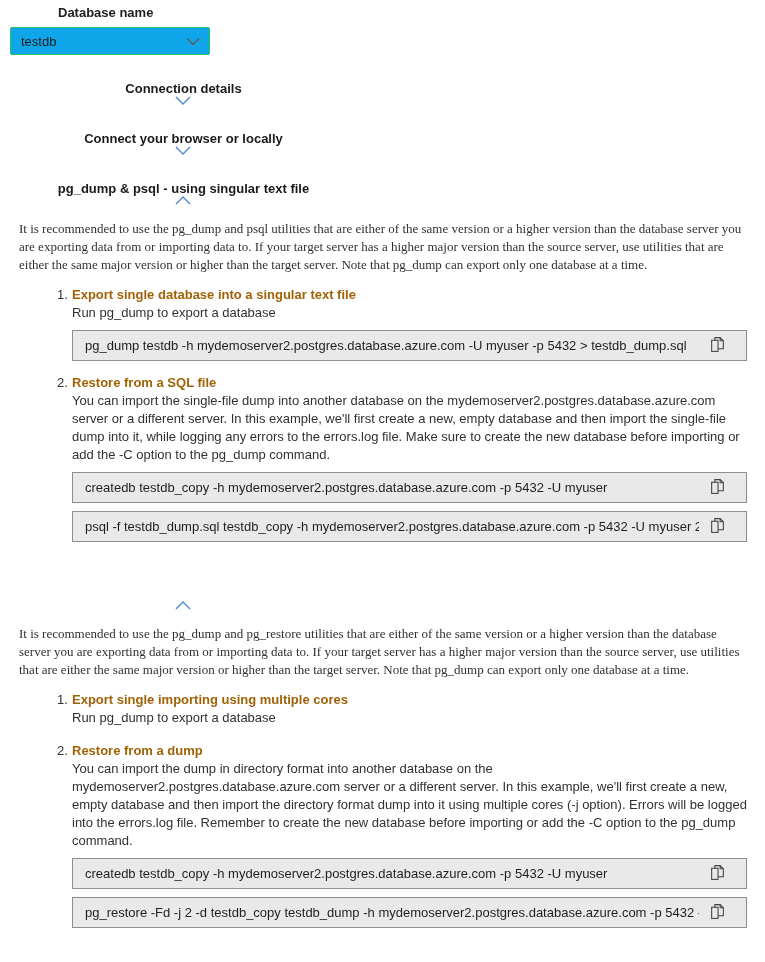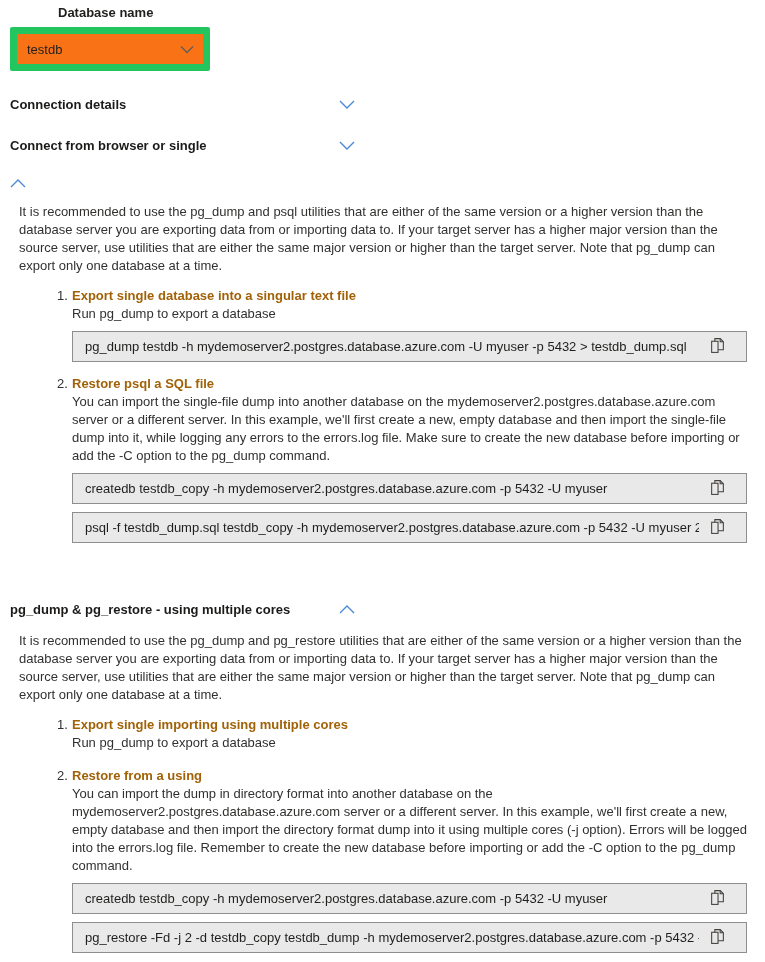--- a/index.html
+++ b/index.html
@@ -14,53 +14,55 @@
 
   .field-label {
     font-weight: 600;
     color: #201f1e;
     margin-bottom: 7px;
     padding-left: 48px;
   }
 
   .select-box {
     width: 200px;
-    height: 44px;
-    border: 7px solid #22c55e;
+    height: 28px;
+    border: 1px solid #22c55e;
     border-radius: 2px;
-    background: #f97316;
+    background: #0ea5e9;
     display: flex;
     align-items: center;
     justify-content: space-between;
     padding: 0 9px 0 10px;
     cursor: pointer;
     margin-bottom: 11px;
   }
   .select-box .select-value { color: #201f1e; }
   .select-chev { display: flex; align-items: center; }
 
   .acc-header {
     display: flex;
     align-items: center;
     justify-content: space-between;
     width: 347px;
     margin-top: 26px;
     cursor: pointer;
+    flex-direction: column;
   }
   .acc-title {
     font-weight: 700;
     color: #1b1a19;
     font-size: 13px;
   }
   .acc-chev { display: flex; align-items: center; padding-right: 2px; }
 
   .intro {
     margin: 15px 0 9px 9px;
     max-width: 729px;
     line-height: 18px;
+    font-family: Liberation Serif, serif;
   }
 
   .steps { margin-left: 47px; margin-top: 12px; }
   .step { display: flex; margin-bottom: 13px; }
   .step-num { width: 15px; flex: 0 0 15px; line-height: 18px; }
   .step-body { width: 675px; }
   .step-title { font-weight: 700; color: #a16207; line-height: 18px; }
   .step-desc { line-height: 18px; margin: 0 0 2px 0; max-width: 686px; }
 
   .codebox {
@@ -110,29 +112,30 @@
 <div class="acc-header">
   <span class="acc-title">Connection details</span>
   <span class="acc-chev">
     <svg width="16" height="9" viewBox="0 0 16 9">
         <polyline points="1,1 8,8 15,1" fill="none" stroke="#4a8ad4" stroke-width="1.4"></polyline>
       </svg>
   </span>
 </div>
 
 <div class="acc-header">
-  <span class="acc-title">Connect from browser or single</span>
+  <span class="acc-title">Connect your browser or locally</span>
   <span class="acc-chev">
     <svg width="16" height="9" viewBox="0 0 16 9">
         <polyline points="1,1 8,8 15,1" fill="none" stroke="#4a8ad4" stroke-width="1.4"></polyline>
       </svg>
   </span>
 </div>
 
 <div class="acc-header">
+  <span class="acc-title">pg_dump &amp; psql - using singular text file</span>
   <span class="acc-chev">
     <svg width="16" height="9" viewBox="0 0 16 9">
         <polyline points="1,8 8,1 15,8" fill="none" stroke="#4a8ad4" stroke-width="1.4"></polyline>
       </svg>
   </span>
 </div>
 
 <div class="intro">It is recommended to use the pg_dump and psql utilities that are either of the same version or a higher version than the database server you are exporting data from or importing data to. If your target server has a higher major version than the source server, use utilities that are either the same major version or higher than the target server. Note that pg_dump can export only one database at a time.</div>
 
 <div class="steps">
@@ -153,21 +156,21 @@
               </svg>
           </span>
         </button>
       </div>
     </div>
   </div>
 
   <div class="step">
     <div class="step-num">2.</div>
     <div class="step-body">
-      <div class="step-title">Restore psql a SQL file</div>
+      <div class="step-title">Restore from a SQL file</div>
       <div class="step-desc">You can import the single-file dump into another database on the mydemoserver2.postgres.database.azure.com server or a different server. In this example, we'll first create a new, empty database and then import the single-file dump into it, while logging any errors to the errors.log file. Make sure to create the new database before importing or add the -C option to the pg_dump command.</div>
       <div class="codebox">
         <span class="code-text">createdb testdb_copy -h mydemoserver2.postgres.database.azure.com -p 5432 -U myuser</span>
         <button class="copy-btn">
           <span>
             <svg width="17" height="17" viewBox="0 0 16 16">
                 <path d="M5.5 1.5 H10.5 L13.5 4.5 V12 H5.5 Z" fill="#e9e9e9" stroke="#44413e" stroke-width="1"></path>
                 <path d="M10.5 1.5 V4.5 H13.5" fill="none" stroke="#44413e" stroke-width="1"></path>
                 <rect x="2.5" y="4" width="6" height="10.5" fill="#e9e9e9" stroke="#44413e" stroke-width="1"></rect>
               </svg>
@@ -187,21 +190,20 @@
         </button>
       </div>
     </div>
   </div>
 
 </div>
 
 <div class="section-gap"></div>
 
 <div class="acc-header">
-  <span class="acc-title">pg_dump &amp; pg_restore - using multiple cores</span>
   <span class="acc-chev">
     <svg width="16" height="9" viewBox="0 0 16 9">
         <polyline points="1,8 8,1 15,8" fill="none" stroke="#4a8ad4" stroke-width="1.4"></polyline>
       </svg>
   </span>
 </div>
 
 <div class="intro">It is recommended to use the pg_dump and pg_restore utilities that are either of the same version or a higher version than the database server you are exporting data from or importing data to. If your target server has a higher major version than the source server, use utilities that are either the same major version or higher than the target server. Note that pg_dump can export only one database at a time.</div>
 
 <div class="steps">
@@ -210,21 +212,21 @@
     <div class="step-num">1.</div>
     <div class="step-body">
       <div class="step-title">Export single importing using multiple cores</div>
       <div class="step-desc">Run pg_dump to export a database</div>
     </div>
   </div>
 
   <div class="step">
     <div class="step-num">2.</div>
     <div class="step-body">
-      <div class="step-title">Restore from a using</div>
+      <div class="step-title">Restore from a dump</div>
       <div class="step-desc">You can import the dump in directory format into another database on the mydemoserver2.postgres.database.azure.com server or a different server. In this example, we'll first create a new, empty database and then import the directory format dump into it using multiple cores (-j option). Errors will be logged into the errors.log file. Remember to create the new database before importing or add the -C option to the pg_dump command.</div>
       <div class="codebox">
         <span class="code-text">createdb testdb_copy -h mydemoserver2.postgres.database.azure.com -p 5432 -U myuser</span>
         <button class="copy-btn">
           <span>
             <svg width="17" height="17" viewBox="0 0 16 16">
                 <path d="M5.5 1.5 H10.5 L13.5 4.5 V12 H5.5 Z" fill="#e9e9e9" stroke="#44413e" stroke-width="1"></path>
                 <path d="M10.5 1.5 V4.5 H13.5" fill="none" stroke="#44413e" stroke-width="1"></path>
                 <rect x="2.5" y="4" width="6" height="10.5" fill="#e9e9e9" stroke="#44413e" stroke-width="1"></rect>
               </svg>

